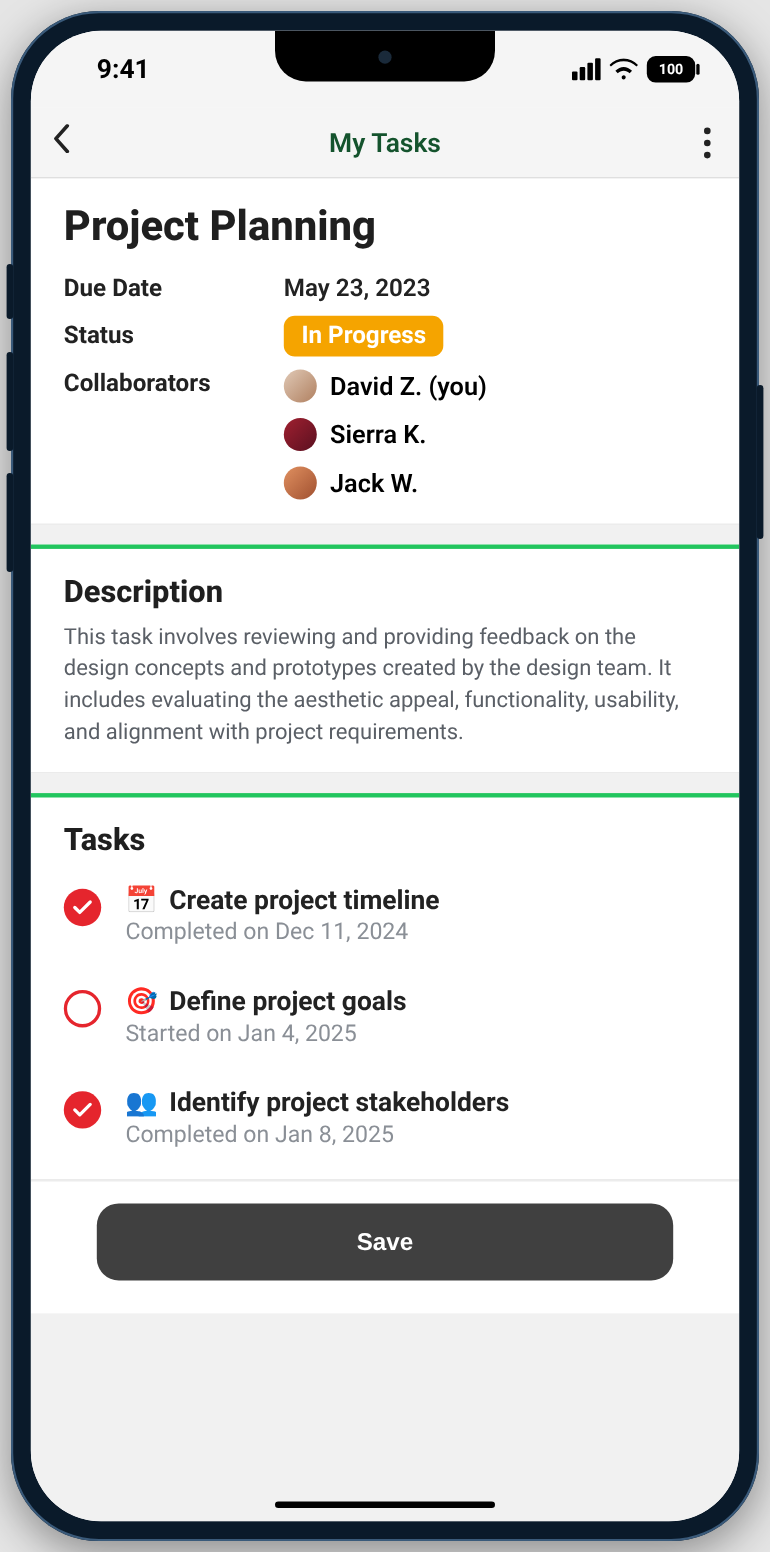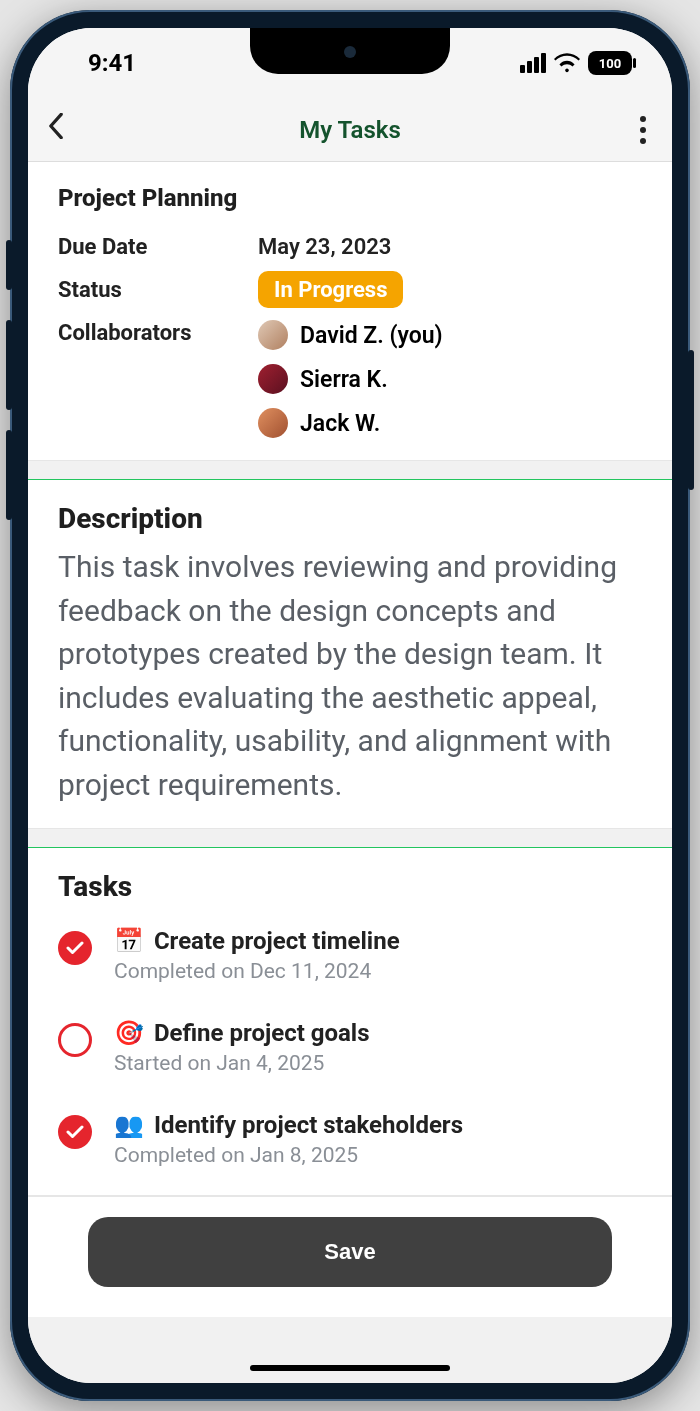--- a/index.html
+++ b/index.html
@@ -75,41 +75,41 @@
     border-bottom:1px solid #ddd;
     height:64px;
     display:flex; align-items:center; justify-content:center;
     position:relative;
     font-size:24px; font-weight:600; color:#14532d;
   }
   .back-btn { position:absolute; left:20px; font-size:28px; font-weight:400; }
   .more-btn { position:absolute; right:26px; display:flex; flex-direction:column; gap:5px; }
   .more-btn span { width:6px; height:6px; background:#222; border-radius:50%; }
   .content { flex:1; overflow:auto; background:#f1f1f1; }
-  .card { background:#fff; border-top:1px solid #22c55e; border-bottom:1px solid #e6e6e6; padding:22px 30px; margin-bottom:18px; }
+  .card { background:#fff; border-top:4px solid #22c55e; border-bottom:1px solid #e6e6e6; padding:22px 30px; margin-bottom:18px; }
   .card:first-child{ border-top:none; margin-top:0;}
-  h1 { font-size:24px; font-weight:800; color:#1f1f1f; margin-bottom:22px; }
+  h1 { font-size:38px; font-weight:800; color:#1f1f1f; margin-bottom:22px; }
   h2 { font-size:28px; font-weight:800; color:#1f1f1f; margin-bottom:10px; }
   .meta-row { display:flex; margin-bottom:18px; font-size:22px; }
   .meta-label { width:200px; font-weight:700; color:#222; }
   .meta-value { font-weight:600; color:#222; }
   .status-pill {
     background:#f5a400; color:#fff; font-weight:700;
     padding:6px 16px; border-radius:10px; font-size:22px;
   }
   .collab-list { display:flex; flex-direction:column; gap:14px; }
   .collab { display:flex; align-items:center; gap:12px; font-size:23px; font-weight:600; }
   .avatar {
     width:30px; height:30px; border-radius:50%; display:inline-block;
     background:#ccc;
   }
   .avatar.a1{background:linear-gradient(135deg,#e0c9b6,#b08060);}
   .avatar.a2{background:linear-gradient(135deg,#a02030,#5a1020);}
   .avatar.a3{background:linear-gradient(135deg,#e09060,#a05030);}
-  .desc-text { font-size:30px; color:#5a5f66; line-height:1.45; margin-top:8px; }
+  .desc-text { font-size:20px; color:#5a5f66; line-height:1.45; margin-top:8px; }
   .task-item { display:flex; gap:22px; padding:14px 0 22px; }
   .check { width:34px; height:34px; border-radius:50%; flex-shrink:0; margin-top:4px; display:flex; align-items:center; justify-content:center; }
   .check.done { background:#e5252d; }
   .check.todo { background:#fff; border:3px solid #e5252d; }
   .task-body { flex:1; }
   .task-title { font-size:24px; font-weight:700; color:#222; display:flex; align-items:center; gap:10px; }
   .task-sub { font-size:21px; color:#8a8f96; margin-top:4px; }
   .save-bar { background:#fff; border-top:1px solid #e6e6e6; padding:20px 60px 30px; }
   .save-btn {
     width:100%; background:#404040; color:#fff; font-size:22px; font-weight:700;

